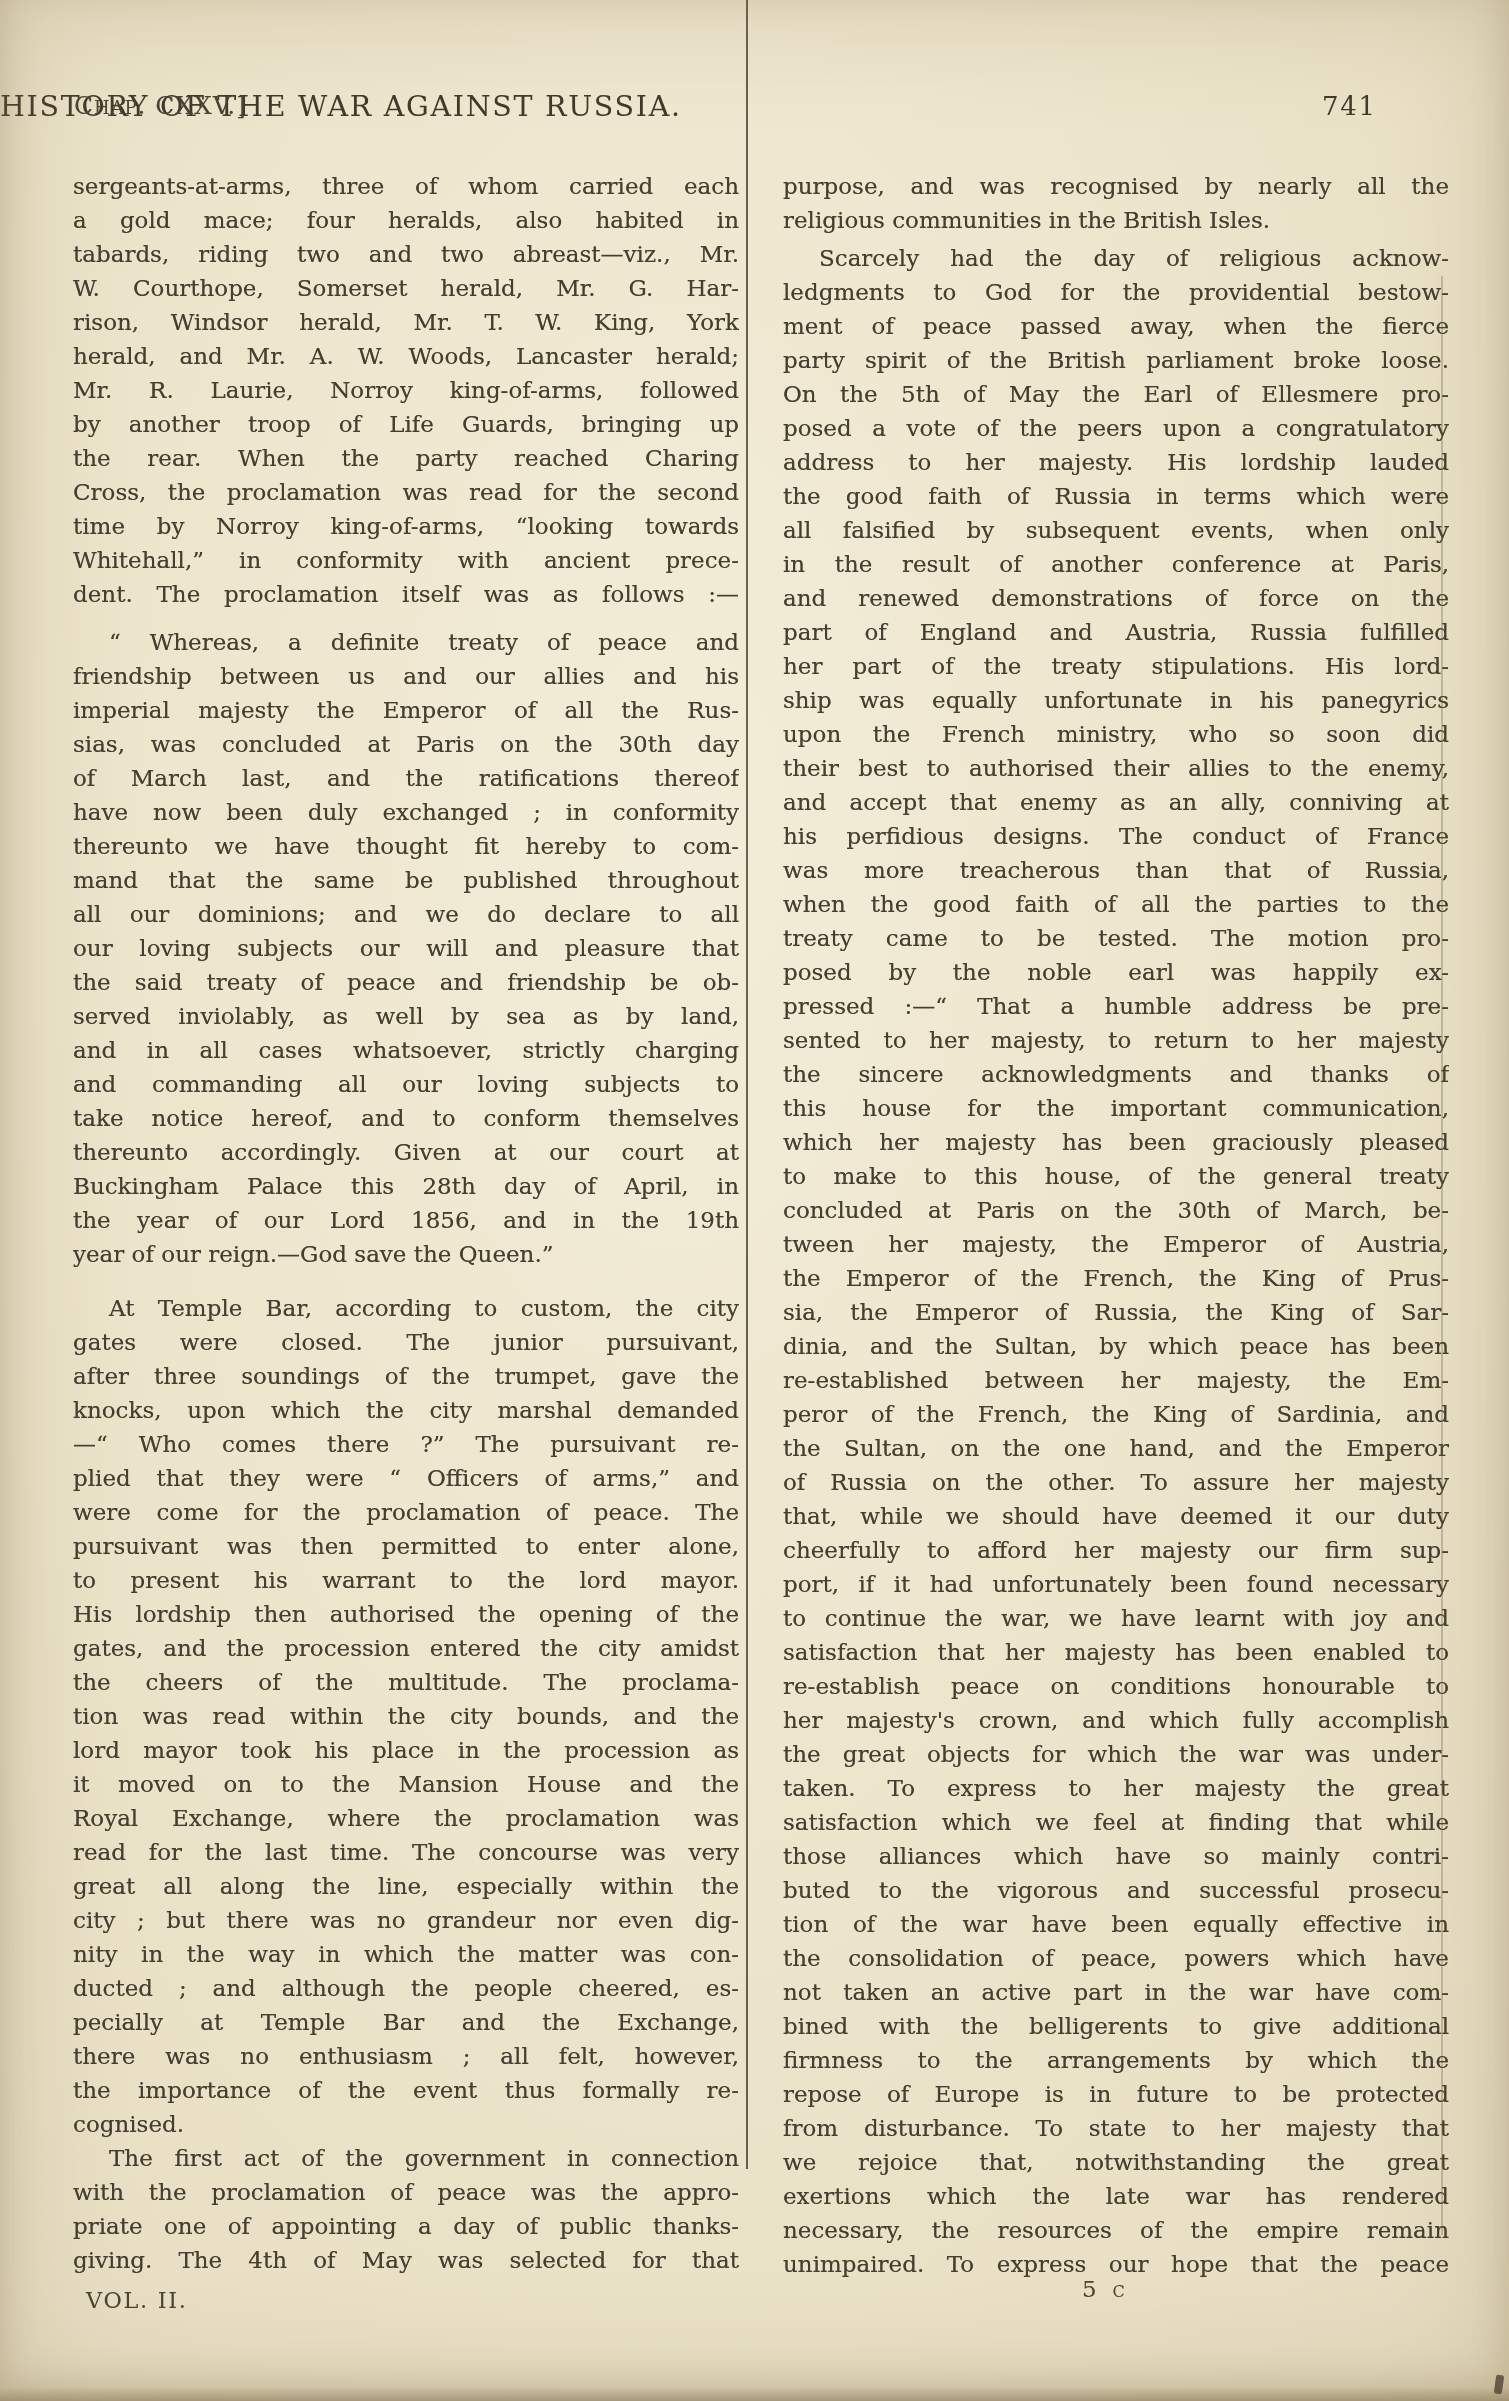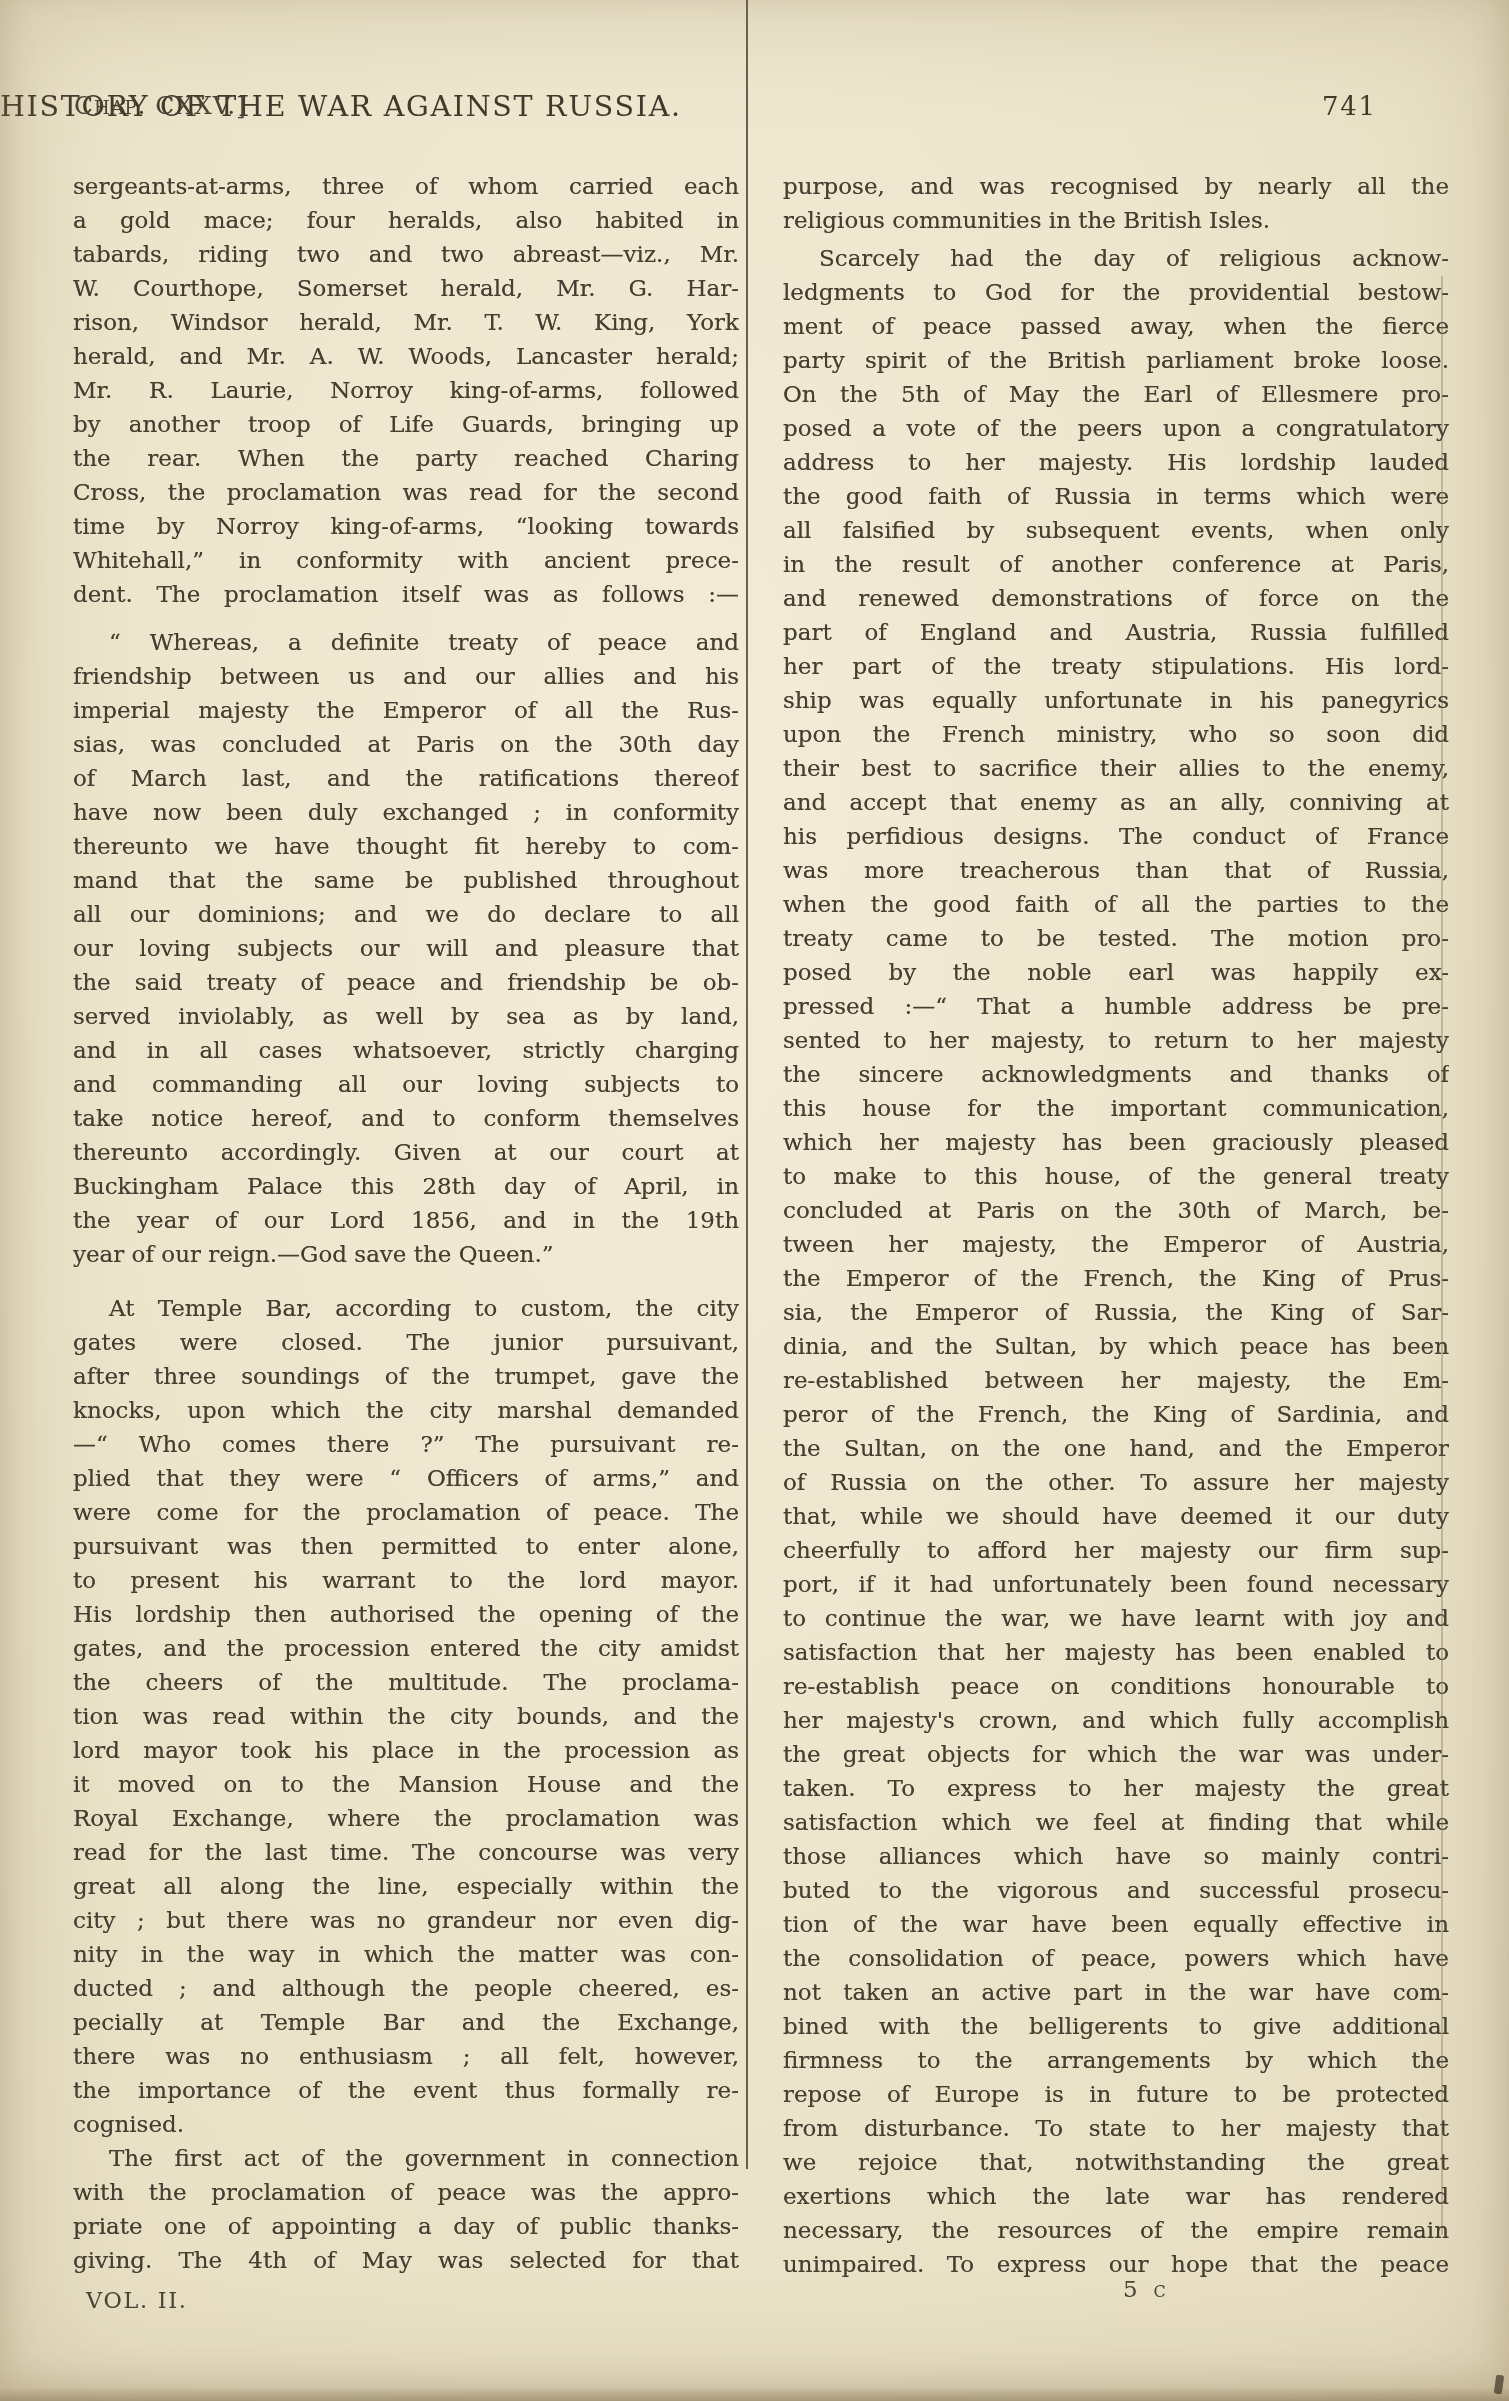--- a/index.html
+++ b/index.html
@@ -45,21 +45,21 @@
   .para.indent .tline.firstline{text-indent:36px;}
   .col-left .para:nth-child(2){margin-top:14px;}
   .col-left .para:nth-child(3){margin-top:20px;}
   .col-right .para:nth-child(2){margin-top:4.3px;}
   
   .ftr-volume{
     position:absolute;left:86px;top:2287px;font-size:22.4px;
     font-variant:small-caps;letter-spacing:1.7px;color:#4a4335;
   }
   .ftr-signature{
-    position:absolute;left:1123px;top:2276px;font-size:23px;
+    position:absolute;left:1082px;top:2276px;font-size:23px;
     font-variant:small-caps;letter-spacing:4.3px;color:#4a4335;
   }
   
   .edge-line-right{
     position:absolute;left:1441px;top:276px;width:1.7px;height:1959px;
     background:rgba(100,86,60,0.30);
   }
   .edge-bottom-shade{
     position:absolute;left:0;bottom:0;width:100%;height:14px;
     background:linear-gradient(to bottom, rgba(0,0,0,0), rgba(110,95,65,0.38));
@@ -165,21 +165,21 @@
           <div class="tline">posed a vote of the peers upon a congratulatory</div>
           <div class="tline">address to her majesty. His lordship lauded</div>
           <div class="tline">the good faith of Russia in terms which were</div>
           <div class="tline">all falsified by subsequent events, when only</div>
           <div class="tline">in the result of another conference at Paris,</div>
           <div class="tline">and renewed demonstrations of force on the</div>
           <div class="tline">part of England and Austria, Russia fulfilled</div>
           <div class="tline">her part of the treaty stipulations. His lord-</div>
           <div class="tline">ship was equally unfortunate in his panegyrics</div>
           <div class="tline">upon the French ministry, who so soon did</div>
-          <div class="tline">their best to sacrifice their allies to the enemy,</div>
+          <div class="tline">their best to authorised their allies to the enemy,</div>
           <div class="tline">and accept that enemy as an ally, conniving at</div>
           <div class="tline">his perfidious designs. The conduct of France</div>
           <div class="tline">was more treacherous than that of Russia,</div>
           <div class="tline">when the good faith of all the parties to the</div>
           <div class="tline">treaty came to be tested. The motion pro-</div>
           <div class="tline">posed by the noble earl was happily ex-</div>
           <div class="tline">pressed :—“ That a humble address be pre-</div>
           <div class="tline">sented to her majesty, to return to her majesty</div>
           <div class="tline">the sincere acknowledgments and thanks of</div>
           <div class="tline">this house for the important communication,</div>

